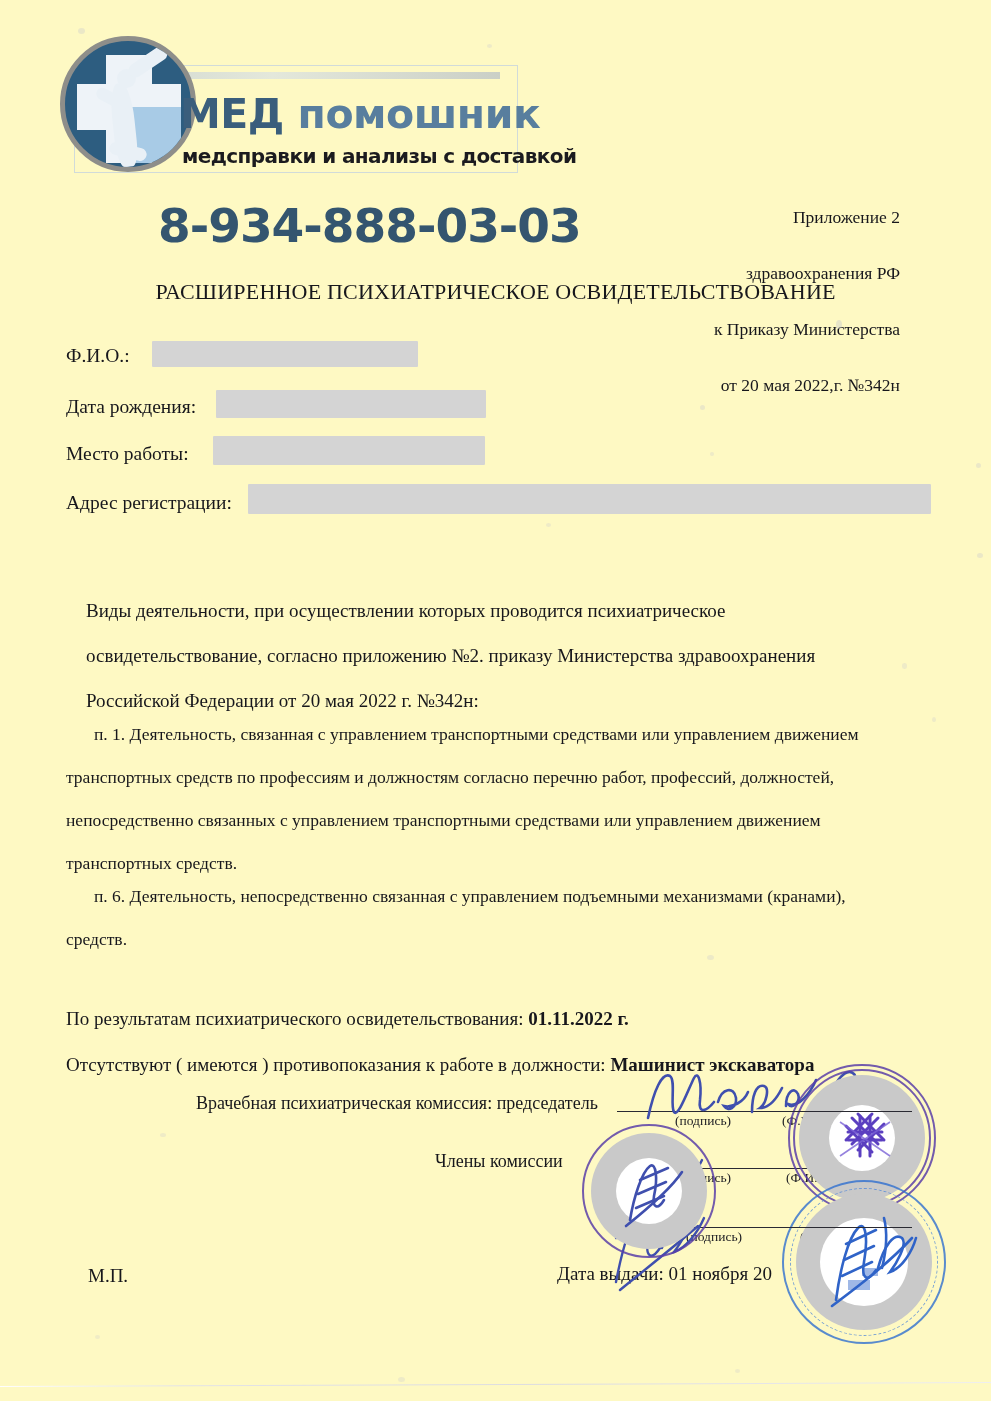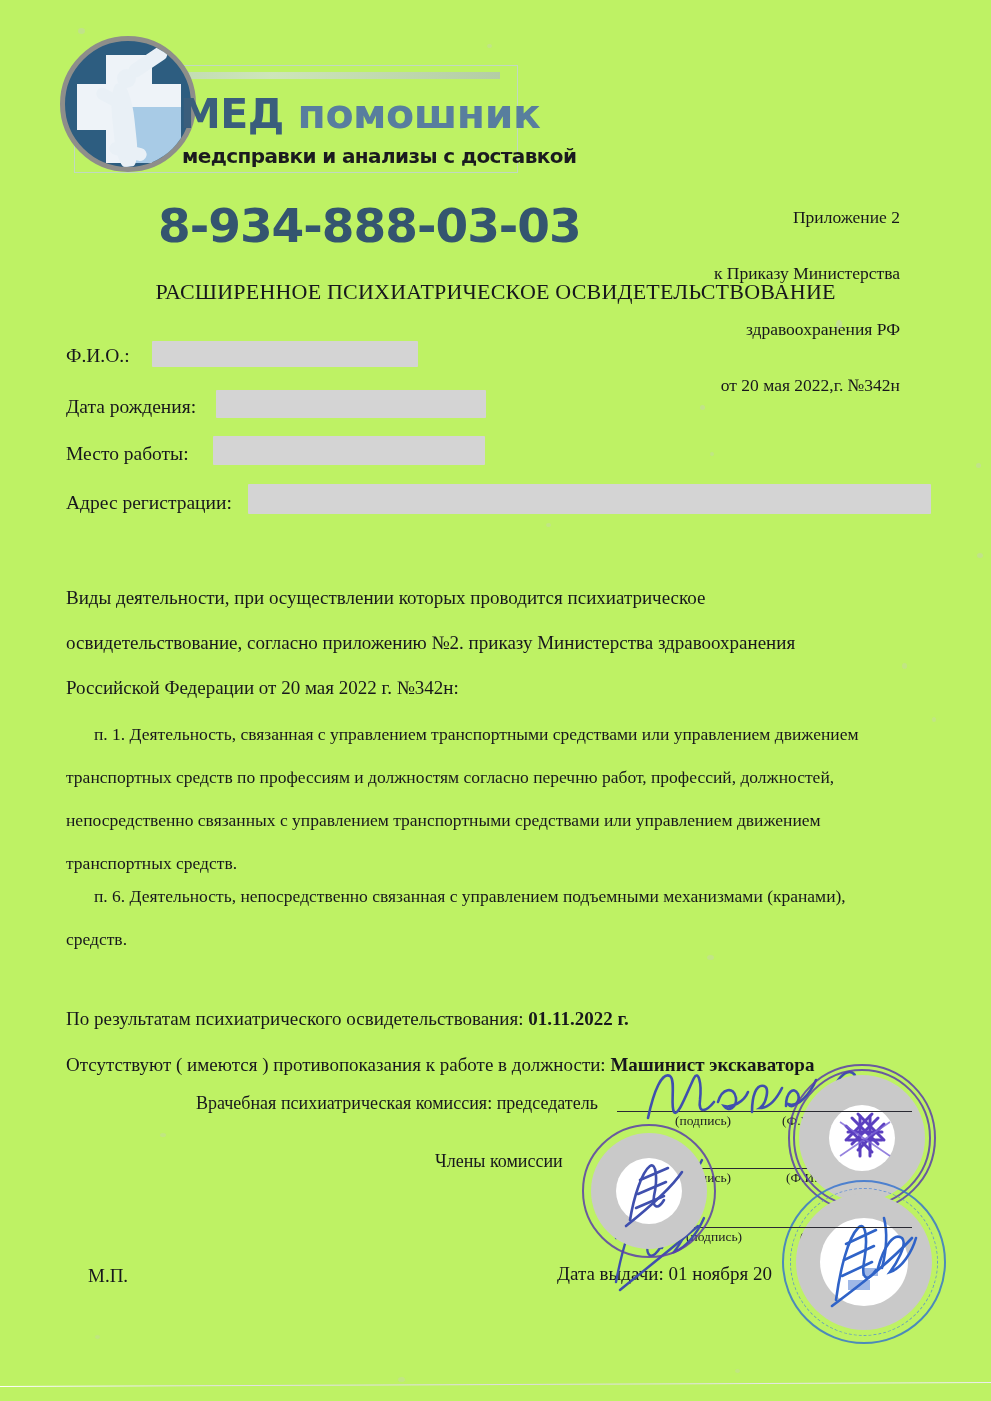--- a/index.html
+++ b/index.html
@@ -9,21 +9,21 @@
     background: #ffffff;
   }
   body {
     font-family: "Liberation Serif", serif;
     color: #17171c;
   }
   #page {
     position: relative;
     width: 991px;
     height: 1401px;
-    background: #bef264;
+    background: #fef9c3;
     overflow: hidden;
   }
 
   
   .scan-noise {
     position: absolute;
     pointer-events: none;
     background: #c9c9cf;
     border-radius: 50%;
     opacity: .55;
@@ -343,40 +343,40 @@
     <div class="brand-main">
       <span class="b1">МЕД</span><span class="b2"> помошник</span>
     </div>
 
     <div class="brand-sub">медсправки и анализы с доставкой</div>
     <div class="brand-phone">8-934-888-03-03</div>
   </div>
 
   <div class="appendix">
     <div>Приложение 2</div>
+    <div>здравоохранения РФ</div>
     <div>к Приказу Министерства</div>
-    <div>здравоохранения РФ</div>
     <div>от 20 мая 2022,г. №342н</div>
   </div>
 
   <div class="doc-title">РАСШИРЕННОЕ ПСИХИАТРИЧЕСКОЕ ОСВИДЕТЕЛЬСТВОВАНИЕ</div>
 
   <div class="field" style="top:345px;">Ф.И.О.:</div>
   <div class="redact" style="left:152px; top:341px; width:266px; height:26px;"></div>
 
   <div class="field" style="top:396px;">Дата рождения:</div>
   <div class="redact" style="left:216px; top:390px; width:270px; height:28px;"></div>
 
   <div class="field" style="top:443px;">Место работы:</div>
   <div class="redact" style="left:213px; top:436px; width:272px; height:29px;"></div>
 
   <div class="field" style="top:492px;">Адрес регистрации:</div>
   <div class="redact" style="left:248px; top:484px; width:683px; height:30px;"></div>
 
-  <div class="para" style="top:575px;">
+  <div class="para" style="top:588px;margin-left:20px;">
     <div>Виды деятельности, при осуществлении которых проводится психиатрическое</div>
     <div>освидетельствование, согласно приложению №2. приказу Министерства здравоохранения</div>
     <div>Российской Федерации от 20 мая 2022 г. №342н:</div>
   </div>
 
   <div class="para sm" style="top:713px;">
     <div class="ind">п. 1. Деятельность, связанная с управлением транспортными средствами или управлением движением</div>
     <div>транспортных средств по профессиям и должностям согласно перечню работ, профессий, должностей,</div>
     <div>непосредственно связанных с управлением транспортными средствами или управлением движением</div>
     <div>транспортных средств.</div>

